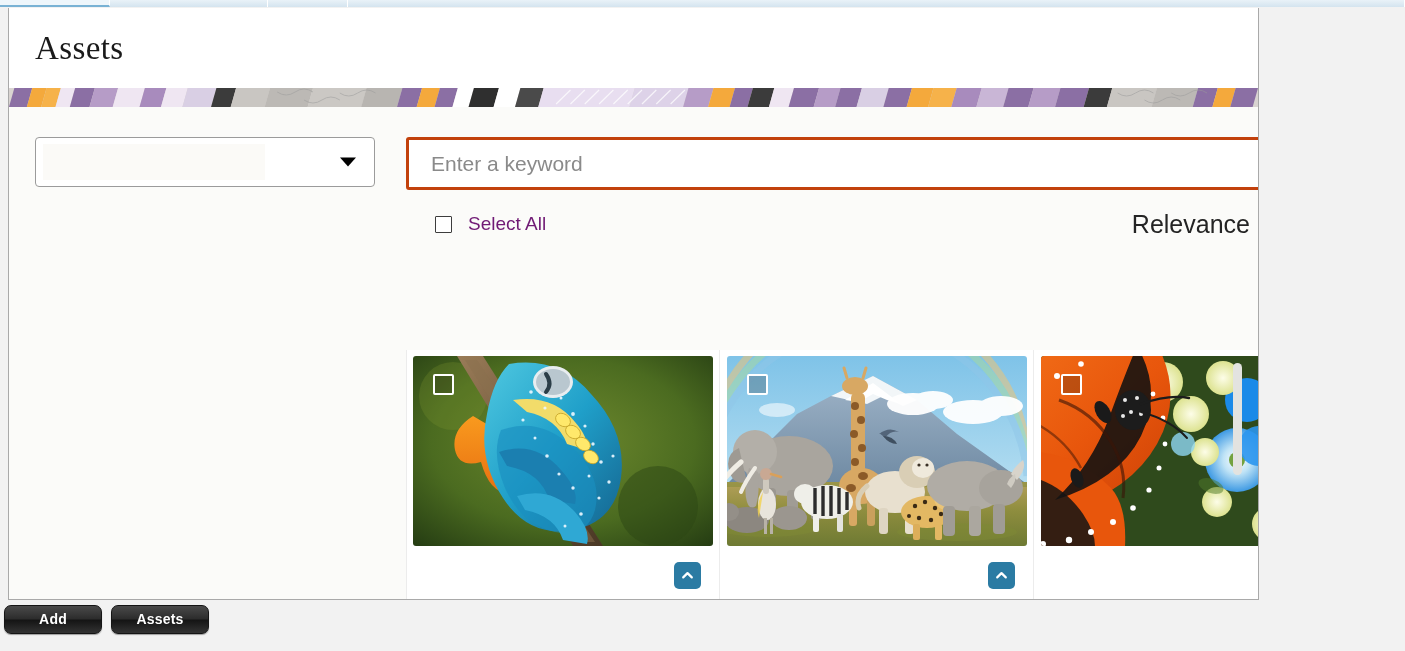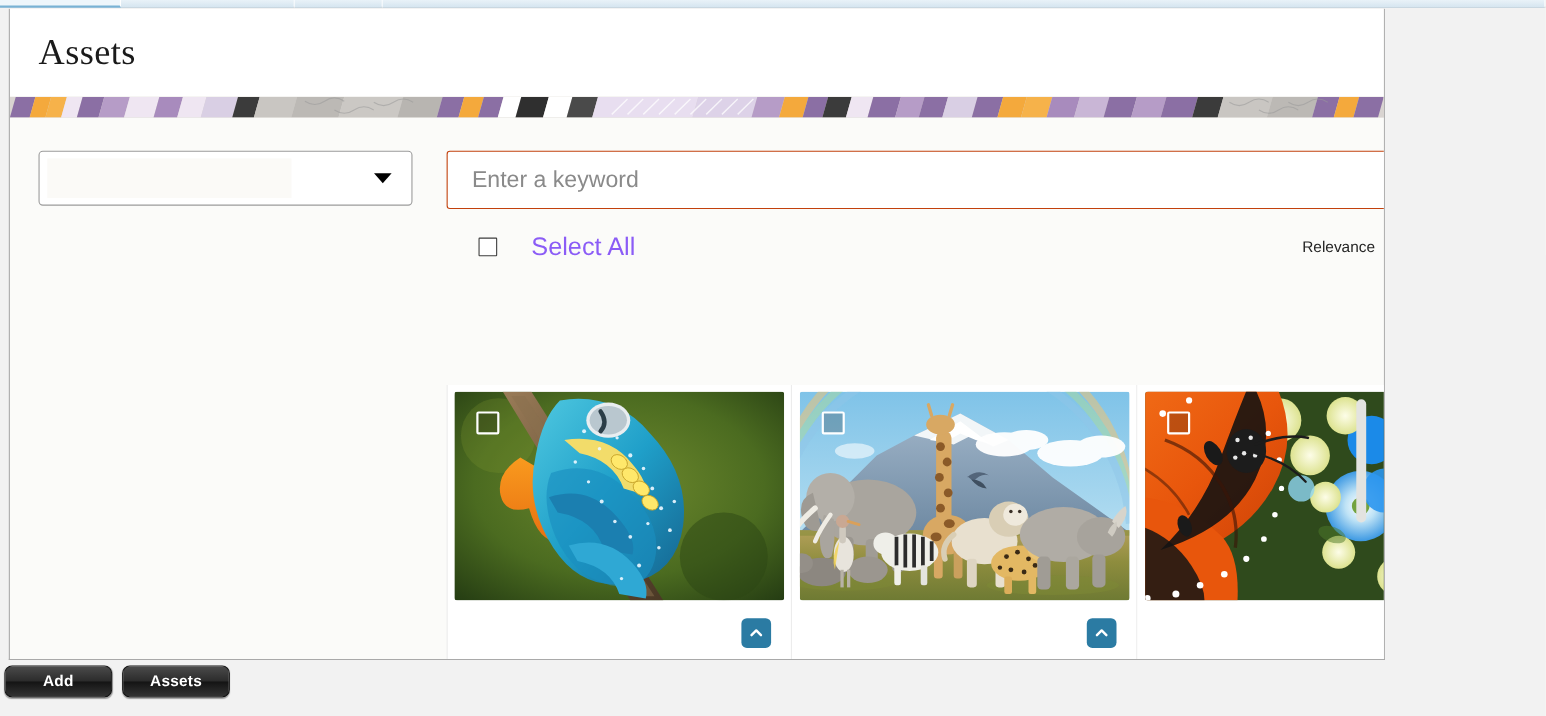--- a/index.html
+++ b/index.html
@@ -108,21 +108,21 @@
     border-right: 8px solid transparent;
     border-top: 9px solid #000000;
   }
 
   
   .searchbox {
     position: absolute;
     left: 397px; top: 30px;
     width: 968px; height: 53px;
     background: #ffffff;
-    border: 1px solid #c2410c;
+    border: 3px solid #c2410c;
     border-radius: 3px;
     display: flex;
     align-items: center;
   }
   .search-input {
     flex: 1;
     border: none;
     outline: none;
     background: transparent;
     font-family: "Liberation Sans", sans-serif;
@@ -159,32 +159,32 @@
   .cbx {
     width: 17px; height: 17px;
     border: 1.6px solid #3d3d3d;
     background: #ffffff;
     border-radius: 1px;
     cursor: pointer;
     flex: 0 0 auto;
   }
   .selectall-cbx { margin-left: 29px; }
   .selectall-lbl {
-    margin-left: 31px;
-    font-size: 23px;
-    color: #8b5cf6;
+    margin-left: 16px;
+    font-size: 19px;
+    color: #701a75;
   }
   .toolbar-right {
     margin-left: auto;
     display: flex;
     align-items: center;
     gap: 0;
   }
   .sort-label {
-    font-size: 14px;
+    font-size: 25px;
     color: #242424;
     cursor: pointer;
   }
   .caret-sm {
     width: 0; height: 0;
     border-left: 6px solid transparent;
     border-right: 6px solid transparent;
     border-top: 7px solid #1a1a1a;
     margin-left: 13px;
     cursor: pointer;

